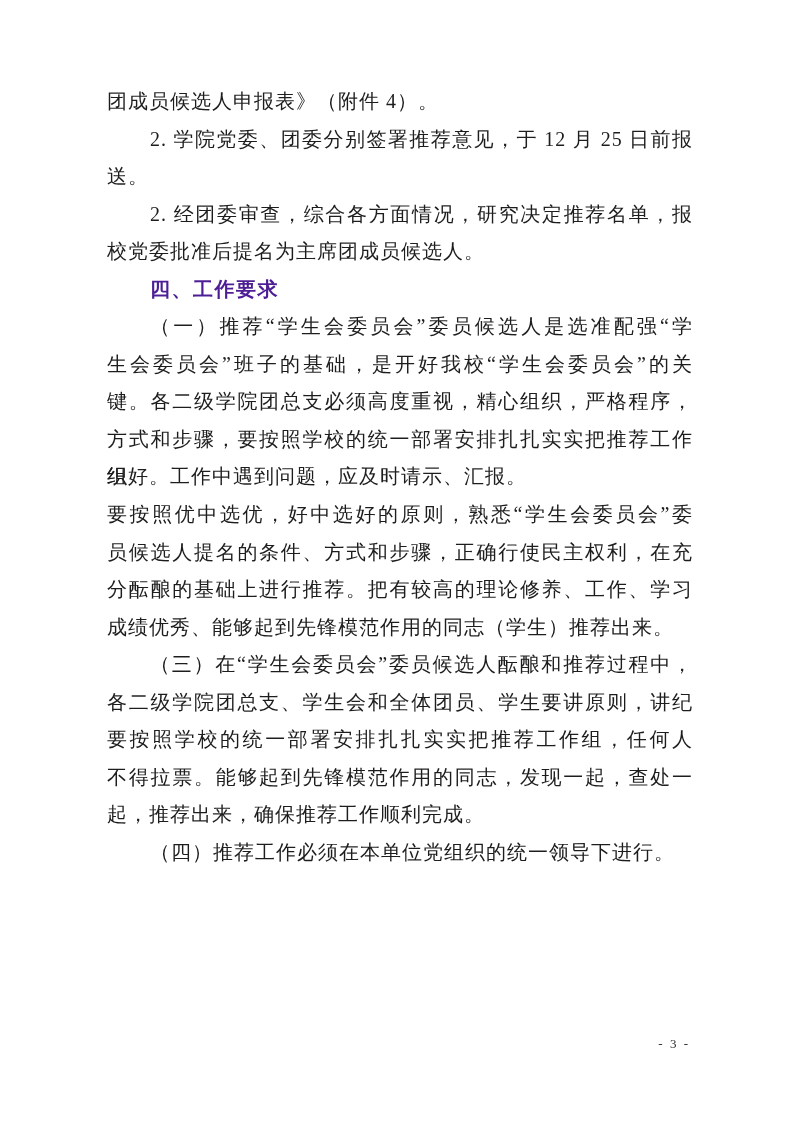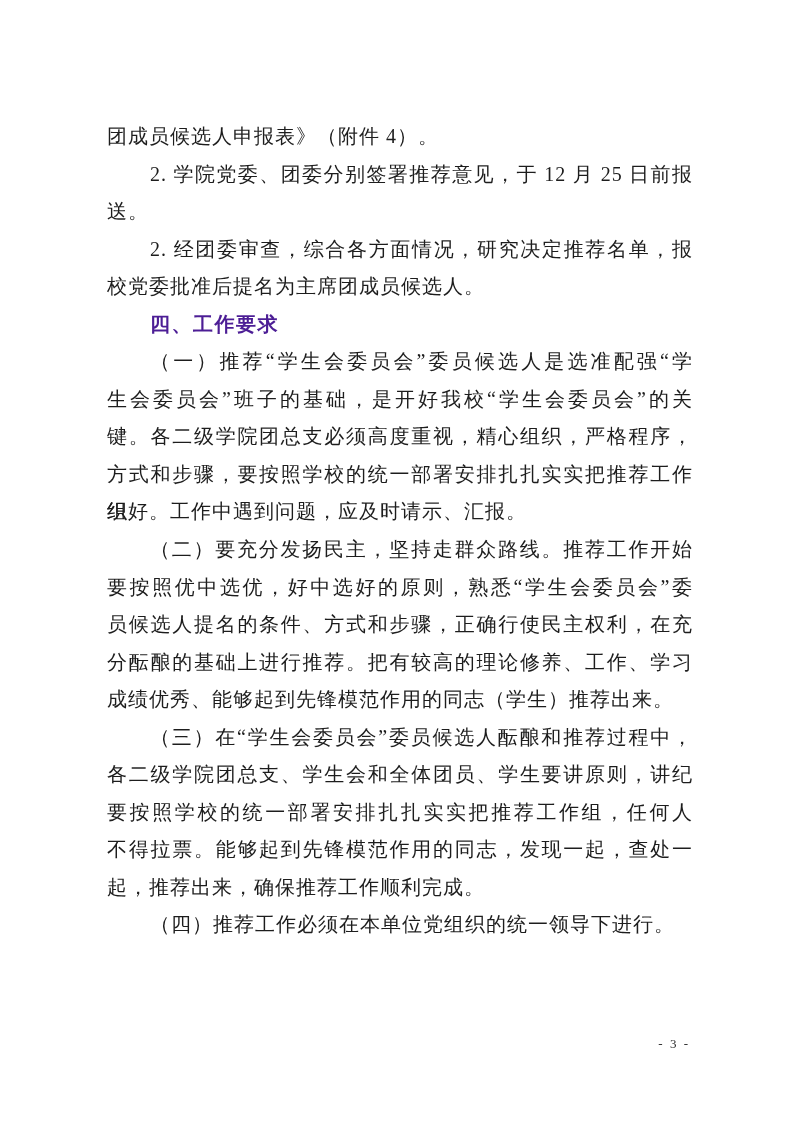--- a/index.html
+++ b/index.html
@@ -12,21 +12,21 @@
   .page {
     position: relative;
     width: 793px;
     height: 1122px;
     background: #ffffff;
     overflow: hidden;
   }
   .content {
     position: absolute;
     left: 107px;
-    top: 118px;
+    top: 83px;
     width: 586px;
   }
   .ln {
     height: 37.55px;
     line-height: 37.55px;
     font-size: 20px;
     letter-spacing: 1px;
     color: #1d1d1d;
     white-space: nowrap;
     text-align: left;
@@ -66,21 +66,20 @@
     <div class="ln ind fill">2. 学院党委、团委分别签署推荐意见，于 12 月 25 日前报</div>
     <div class="ln">送。</div>
     <div class="ln ind fill">2. 经团委审查，综合各方面情况，研究决定推荐名单，报</div>
     <div class="ln">校党委批准后提名为主席团成员候选人。</div>
     <div class="ln ind hd">四、工作要求</div>
     <div class="ln ind fill">（一）推荐“学生会委员会”委员候选人是选准配强“学</div>
     <div class="ln fill">生会委员会”班子的基础，是开好我校“学生会委员会”的关</div>
     <div class="ln fill">键。各二级学院团总支必须高度重视，精心组织，严格程序，</div>
     <div class="ln fill">方式和步骤，要按照学校的统一部署安排扎扎实实把推荐工作组</div>
     <div class="ln">织好。工作中遇到问题，应及时请示、汇报。</div>
-    <div class="ln ind fill">（二）要充分发扬民主，坚持走群众路线。推荐工作开始</div>
     <div class="ln fill">要按照优中选优，好中选好的原则，熟悉“学生会委员会”委</div>
     <div class="ln fill">员候选人提名的条件、方式和步骤，正确行使民主权利，在充</div>
     <div class="ln fill">分酝酿的基础上进行推荐。把有较高的理论修养、工作、学习</div>
     <div class="ln">成绩优秀、能够起到先锋模范作用的同志（学生）推荐出来。</div>
     <div class="ln ind fill">（三）在“学生会委员会”委员候选人酝酿和推荐过程中，</div>
     <div class="ln fill">各二级学院团总支、学生会和全体团员、学生要讲原则，讲纪</div>
     <div class="ln fill">要按照学校的统一部署安排扎扎实实把推荐工作组，任何人</div>
     <div class="ln fill">不得拉票。能够起到先锋模范作用的同志，发现一起，查处一</div>
     <div class="ln">起，推荐出来，确保推荐工作顺利完成。</div>
     <div class="ln ind">（四）推荐工作必须在本单位党组织的统一领导下进行。</div>

